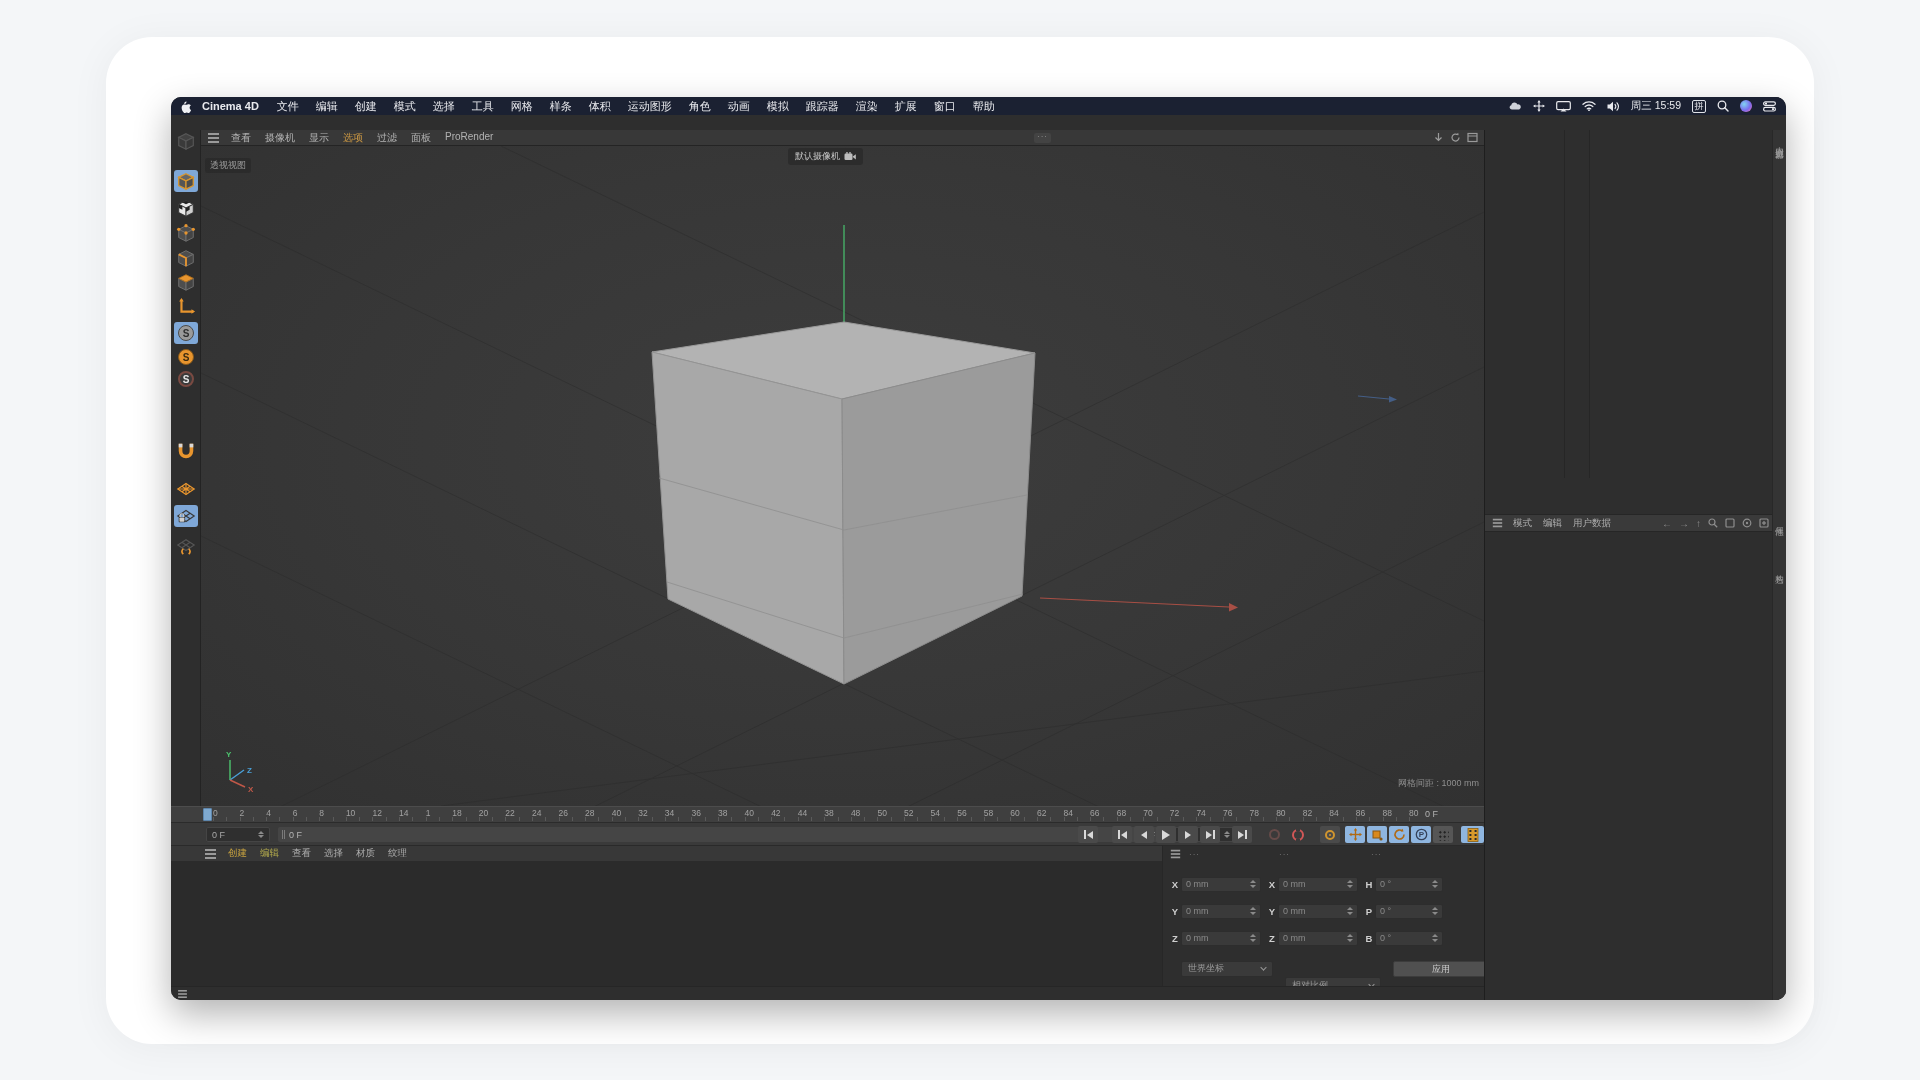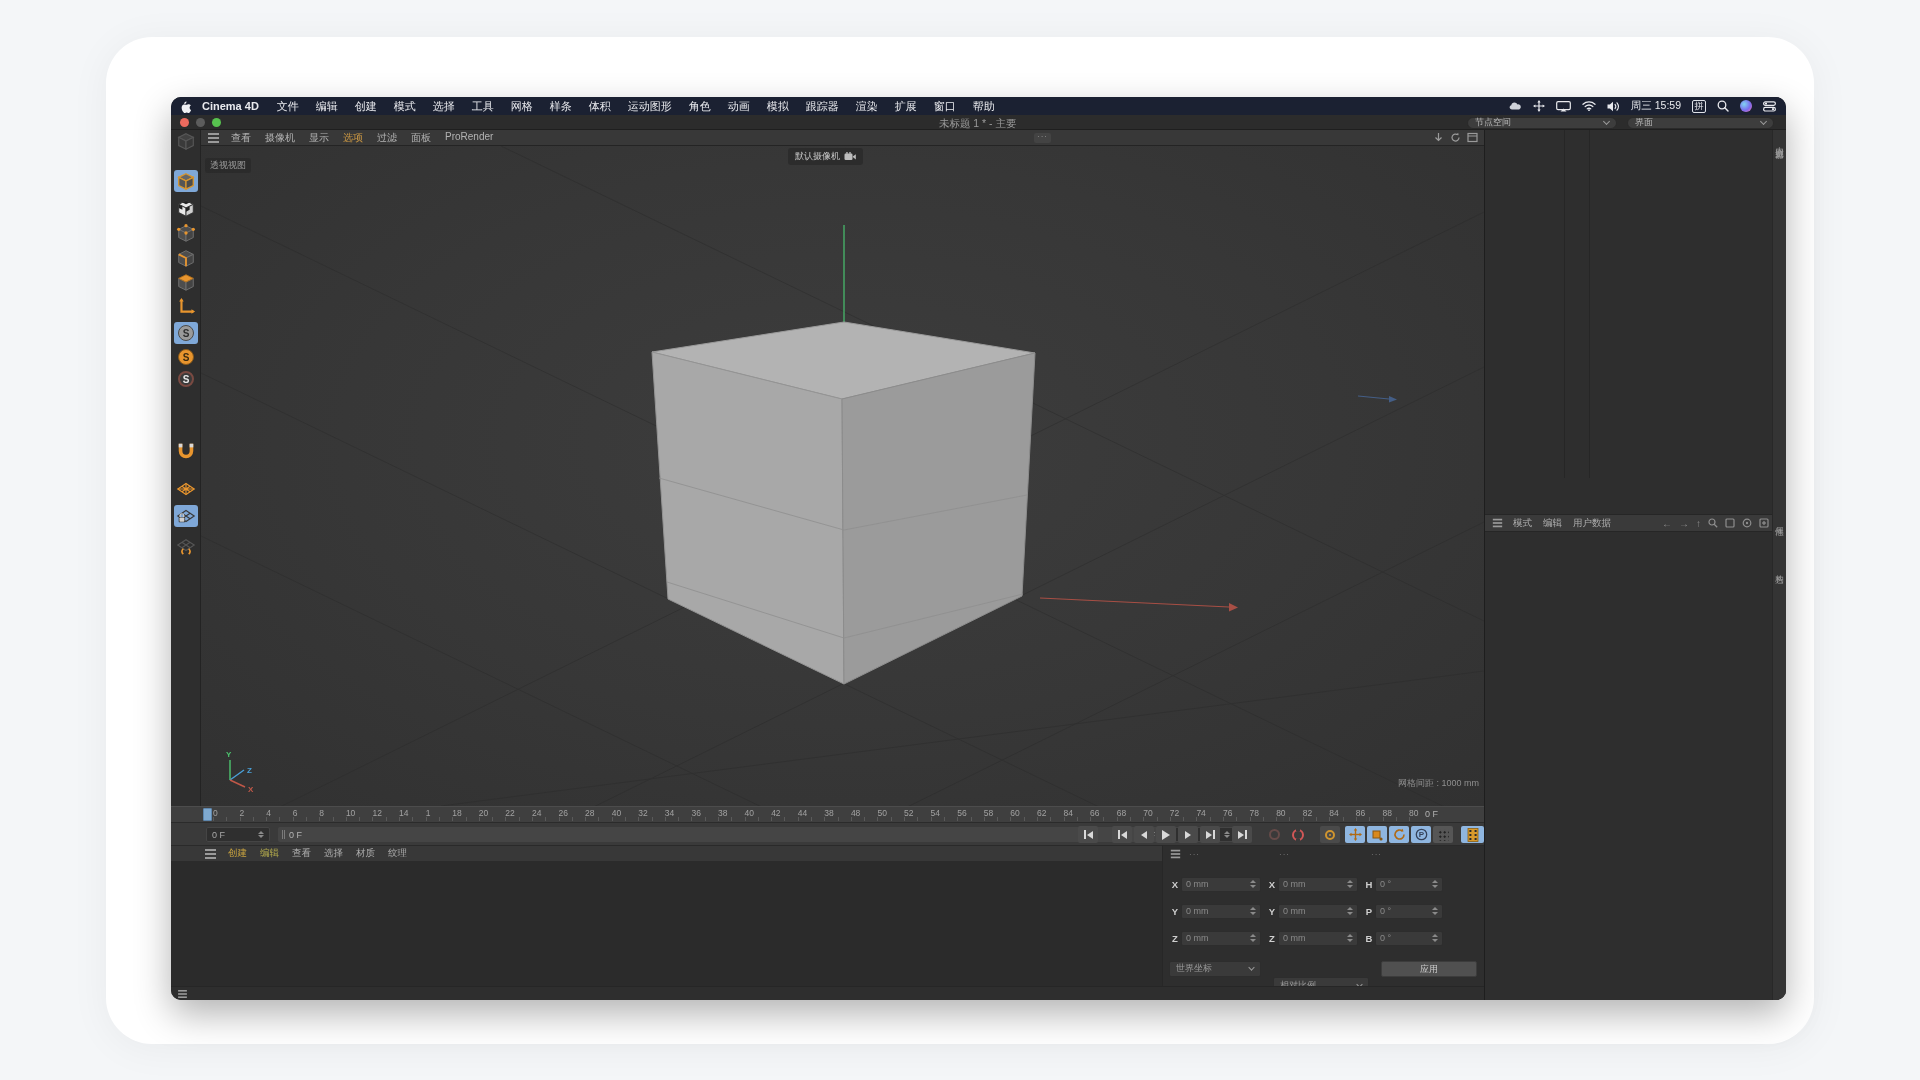--- a/index.html
+++ b/index.html
@@ -143,21 +143,21 @@
   .co-head { position:absolute; left:0; top:0; width:100%; height:16px; display:flex;
              align-items:center; gap:0; }
   .co-head .ham { margin-left:7px; transform:scale(.85); }
   .co-dots { color:#777; font-size:8px; letter-spacing:1px; position:absolute; top:4px; }
   .crows { position:absolute; left:6px; top:30px; width:310px; }
   .crow { display:flex; align-items:center; height:16px; margin-bottom:11px; }
   .clab { width:12px; color:#cfcfcf; font-weight:bold; font-size:9.5px; text-align:center; }
   .cfield { flex:0 0 80px; height:15px; background:#3a3a3a; border:1px solid #2d2d2d; border-radius:2px;
             color:#8a8a8a; display:flex; align-items:center; padding:0 4px; margin-right:5px; }
   .cfield:last-of-type { flex-basis:68px; margin-right:0; }
-  .co-foot { position:absolute; left:6px; top:98px; width:310px; display:flex; align-items:center; }
+  .co-foot { position:absolute; left:18px; top:98px; width:310px; display:flex; align-items:center; }
   .co-dd { height:16px; background:#3a3a3a; border:1px solid #2d2d2d; border-radius:2px; color:#9a9a9a;
            display:flex; align-items:center; padding:0 6px; }
   .co-dd .chev { margin-left:auto; transform:rotate(45deg) scale(.9); }
   .dd-w { width:92px; margin-right:12px; } .dd-s { width:96px; margin-right:12px;margin-top:33px; }
   .apply { width:96px; height:16px; background:#505050; border:1px solid #3c3c3c; border-radius:2px;
            color:#cccccc; text-align:center; line-height:15px; }
 
   
   .rpanel { position:absolute; left:1313px; top:33px; width:302px; height:870px; background:#2e2e2e;
             border-left:1px solid #1e1e1e; }
@@ -252,36 +252,20 @@
         <g fill="none" stroke="#e9eaee" stroke-width="1.2">
           <rect x="0.6" y="0.8" width="11.8" height="3.6" rx="1.8"></rect>
           <rect x="0.6" y="6.4" width="11.8" height="3.6" rx="1.8"></rect>
         </g>
         <circle cx="3" cy="2.6" r="1.1" fill="#e9eaee"></circle>
           <circle cx="10" cy="8.2" r="1.1" fill="#e9eaee"></circle>
       </svg>
     </div>
   </div>
 
-  <div class="titlebar">
-    <div class="lights">
-      <span class="light l-red"></span>
-      <span class="light l-mid"></span>
-      <span class="light l-grn"></span>
-    </div>
-    <div class="wtitle">未标题 1 * - 主要</div>
-    <div class="tb-dd dd-node">
-      <span>节点空间</span>
-      <span class="chev"></span>
-    </div>
-    <div class="tb-dd dd-ui">
-      <span>界面</span>
-      <span class="chev"></span>
-    </div>
-  </div>
 
   <div class="vp-menurow">
     <span class="ham"></span>
     <div class="vp-menus">
         <span>查看</span>
         <span>摄像机</span>
         <span>显示</span>
         <span>选项</span>
         <span>过滤</span>
         <span>面板</span>

